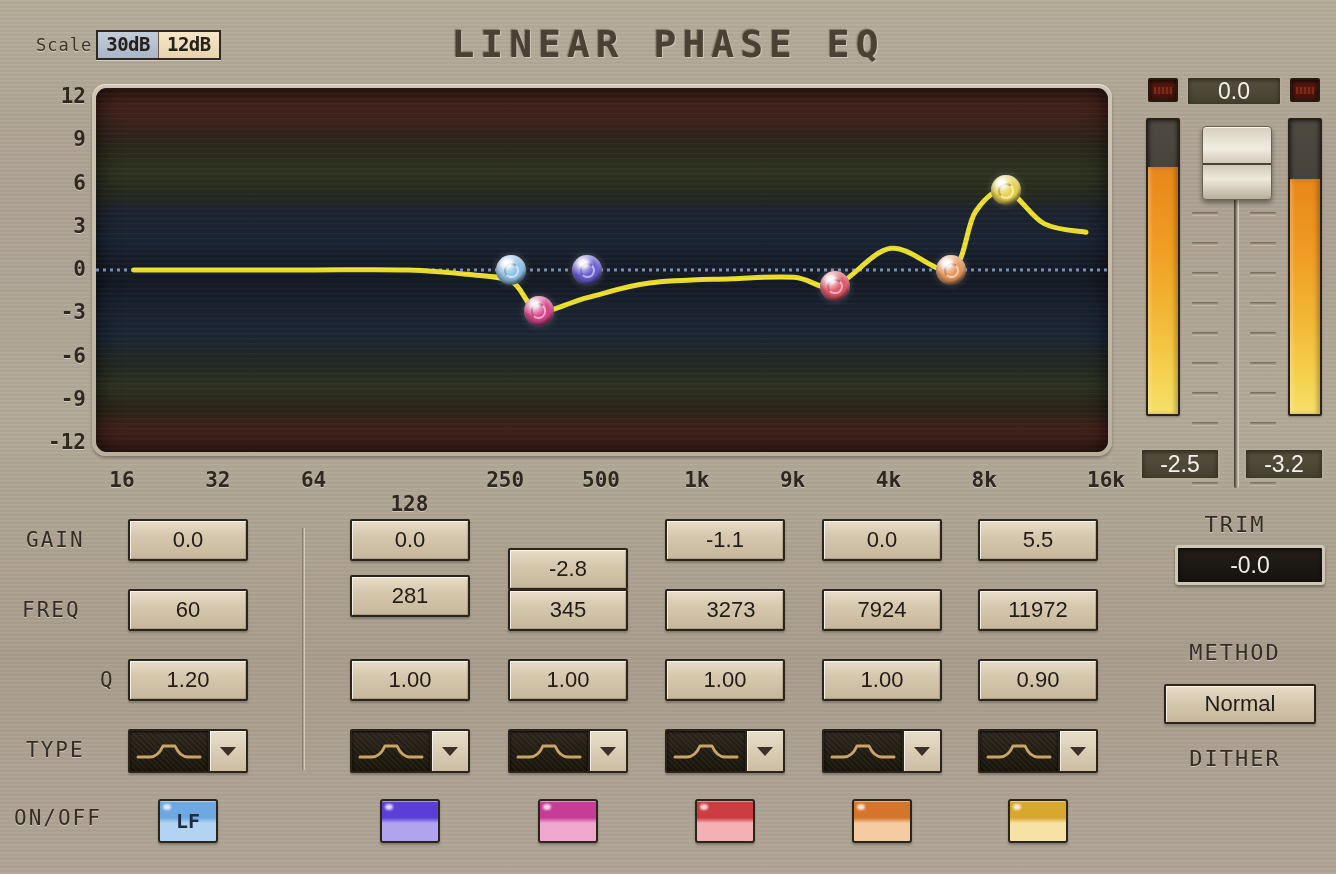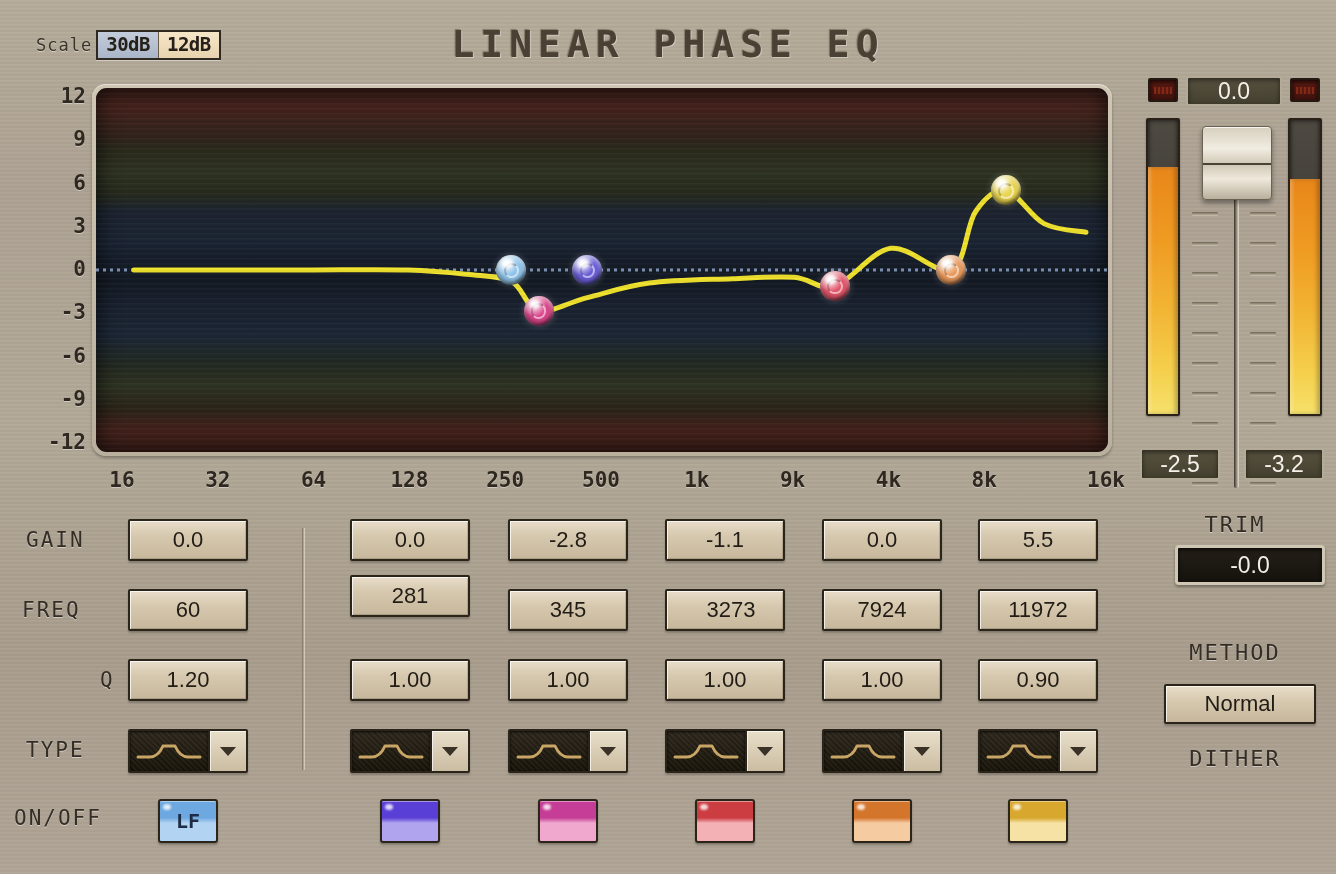--- a/index.html
+++ b/index.html
@@ -477,21 +477,21 @@
      <div class="spec"></div>
           </div>
         </div>
     </div>
   </div>
 
   <div class="x-axis" id="xaxis">
       <span style="left: 30px;">16</span>
       <span style="left: 125.8px;">32</span>
       <span style="left: 221.6px;">64</span>
-      <span style="left: 317.4px;">128</span>
+      <span style="left: 317.4px; margin-top: 24px;">128</span>
       <span style="left: 413.2px;">250</span>
       <span style="left: 509px;">500</span>
       <span style="left: 604.8px;">1k</span>
       <span style="left: 700.6px;">9k</span>
       <span style="left: 796.4px;">4k</span>
       <span style="left: 892.2px;">8k</span>
       <span style="left: 1014px;">16k</span>
     </div>
 
   <div class="rowlabel" style="left:26px; top:528px;">GAIN</div>
@@ -529,21 +529,21 @@
          <path d="M2 19 L14 19 Q22 19 27 8 L39 8 Q44 19 52 19 L64 19" fill="none" stroke="#c9a566" stroke-width="3" stroke-linecap="round" stroke-linejoin="round"></path>
        </svg>
      </div>
      <div class="arrow">
        <div class="tri"></div>
      </div>
       </div>
       <div class="onoff" style="left: 380px; top: 799px; background: linear-gradient(rgb(90, 63, 214) 0%, rgb(90, 63, 214) 42%, rgb(176, 164, 239) 55%, rgb(176, 164, 239) 100%);">
         <div class="gloss"></div>
       </div>
-      <div class="field" style="left: 508px; top: 519px;">-2.8</div>
+      <div class="field" style="left: 508px; top: 548px;">-2.8</div>
       <div class="field" style="left: 508px; top: 589px;">345</div>
       <div class="field" style="left: 508px; top: 659px;">1.00</div>
       <div class="typebox" style="left: 508px; top: 729px;">
         <div class="curve">
        <svg width="66" height="26" viewBox="0 0 66 26">
          <path d="M2 19 L14 19 Q22 19 27 8 L39 8 Q44 19 52 19 L64 19" fill="none" stroke="#c9a566" stroke-width="3" stroke-linecap="round" stroke-linejoin="round"></path>
        </svg>
      </div>
      <div class="arrow">
        <div class="tri"></div>

